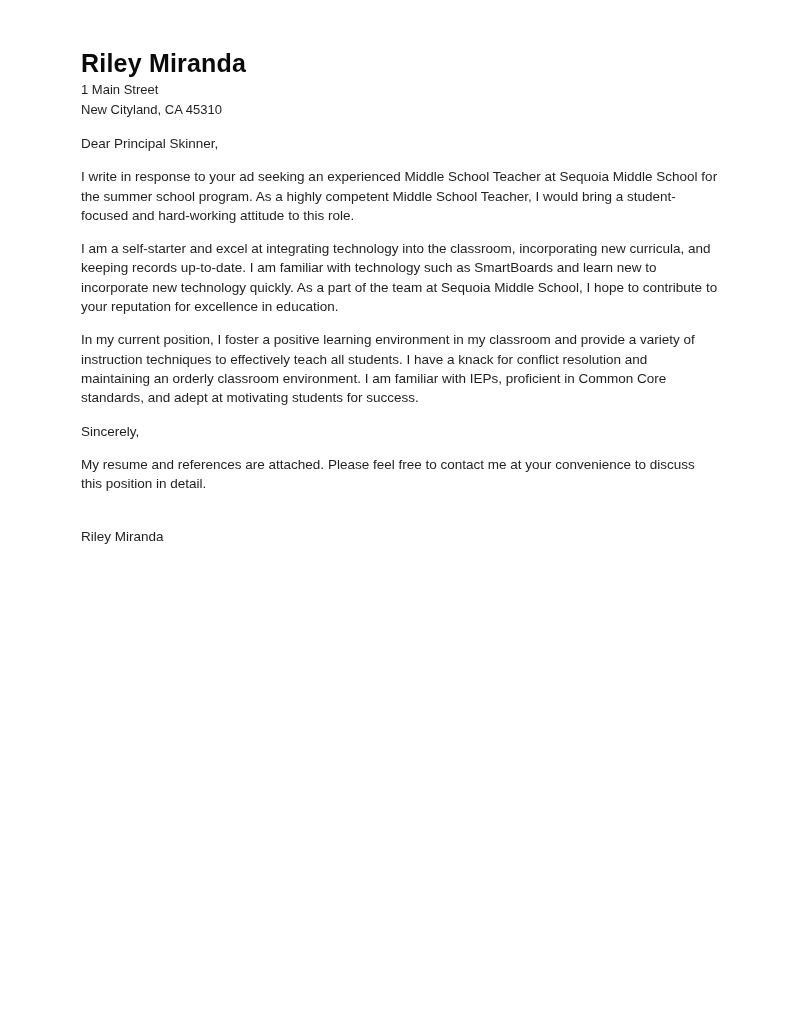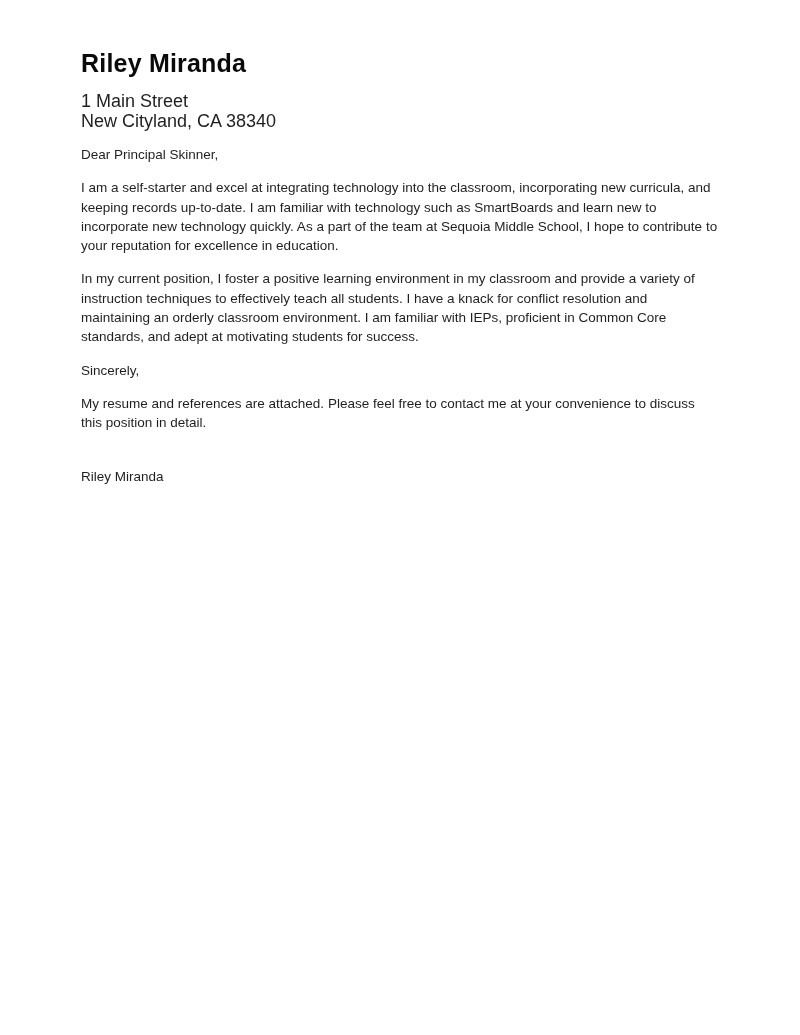--- a/index.html
+++ b/index.html
@@ -20,25 +20,25 @@
   }
   .letter-header h1 {
     margin: 0;
     font-size: 25px;
     line-height: 29px;
     font-weight: bold;
     color: #0a0a0a;
     letter-spacing: 0.2px;
   }
   .contact-row {
-    margin-top: 13px;
+    margin-top: 2px;
     display: flex;
     justify-content: space-between;
     align-items: flex-start;
-    font-size: 18px;
+    font-size: 13px;
     line-height: 20px;
   }
   .contact-right {
     text-align: right;
   }
   .letter-body {
     margin-top: 14px;
     font-size: 13.5px;
     line-height: 19.3px;
   }
@@ -55,28 +55,29 @@
 <body>
 
 <div class="page">
 
   <header class="letter-header">
     <h1>Riley Miranda</h1>
 
     <div class="contact-row">
       <div class="contact-left">
         <div>1 Main Street</div>
-        <div>New Cityland, CA 38340</div>
+        <div>New Cityland, CA 45310</div>
       </div>
     </div>
   </header>
 
   <main class="letter-body">
     <p>Dear Principal Skinner,</p>
 
+    <p>I write in response to your ad seeking an experienced Middle School Teacher at Sequoia Middle School for the summer school program. As a highly competent Middle School Teacher, I would bring a student-focused and hard-working attitude to this role.</p>
 
     <p>I am a self-starter and excel at integrating technology into the classroom, incorporating new curricula, and keeping records up-to-date. I am familiar with technology such as SmartBoards and learn new to incorporate new technology quickly. As a part of the team at Sequoia Middle School, I hope to contribute to your reputation for excellence in education.</p>
 
     <p>In my current position, I foster a positive learning environment in my classroom and provide a variety of instruction techniques to effectively teach all students. I have a knack for conflict resolution and maintaining an orderly classroom environment. I am familiar with IEPs, proficient in Common Core standards, and adept at motivating students for success.</p>
 
     <p>Sincerely,</p>
 
     <p>My resume and references are attached. Please feel free to contact me at your convenience to discuss this position in detail.</p>
 
     <p class="signature">Riley Miranda</p>

